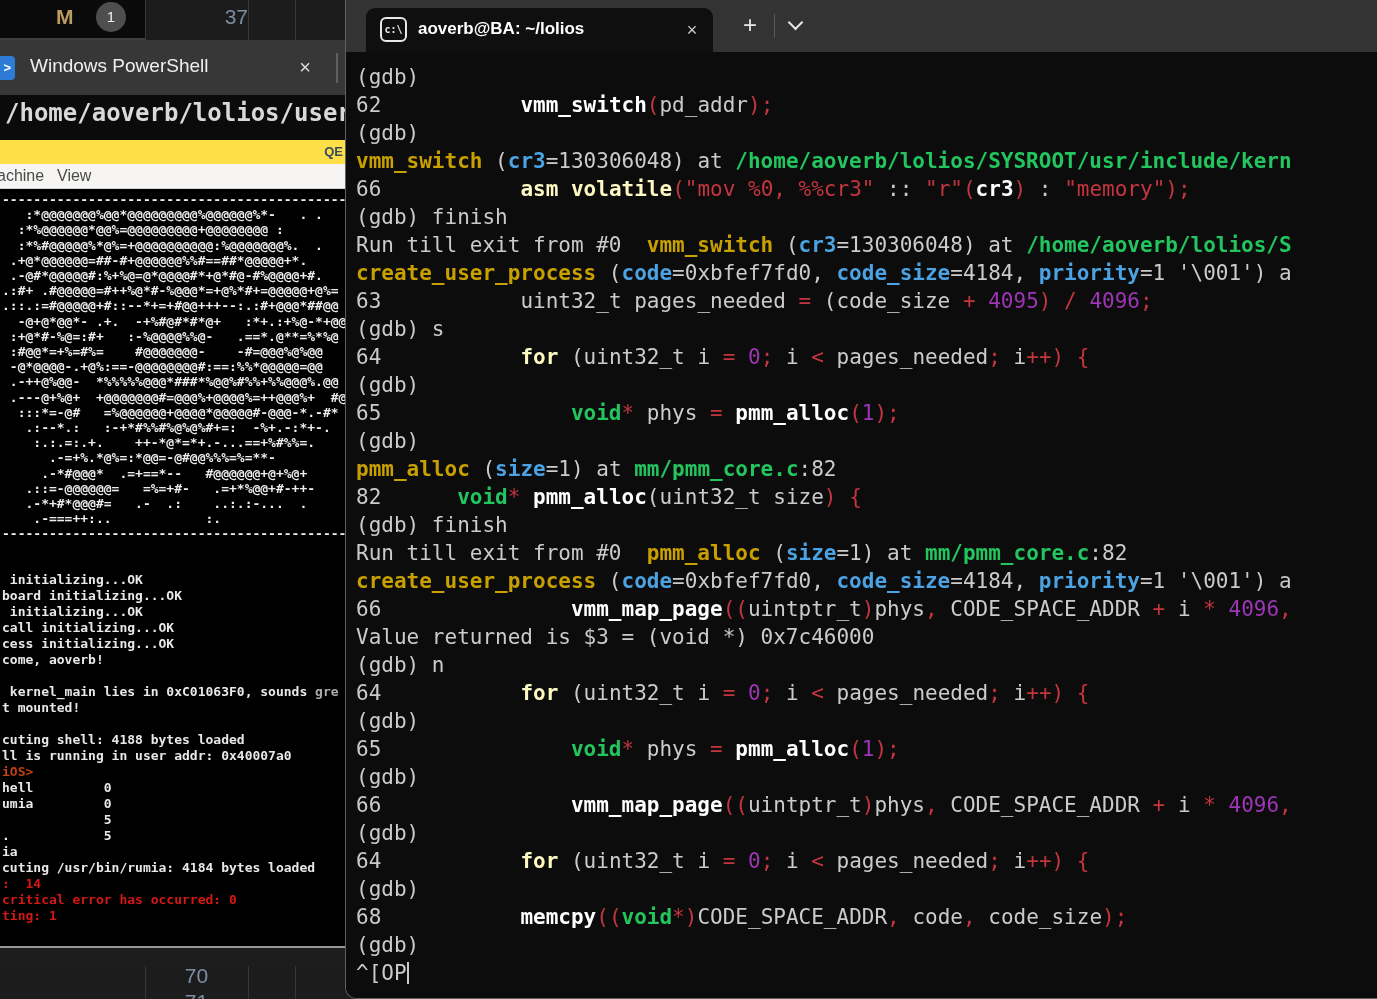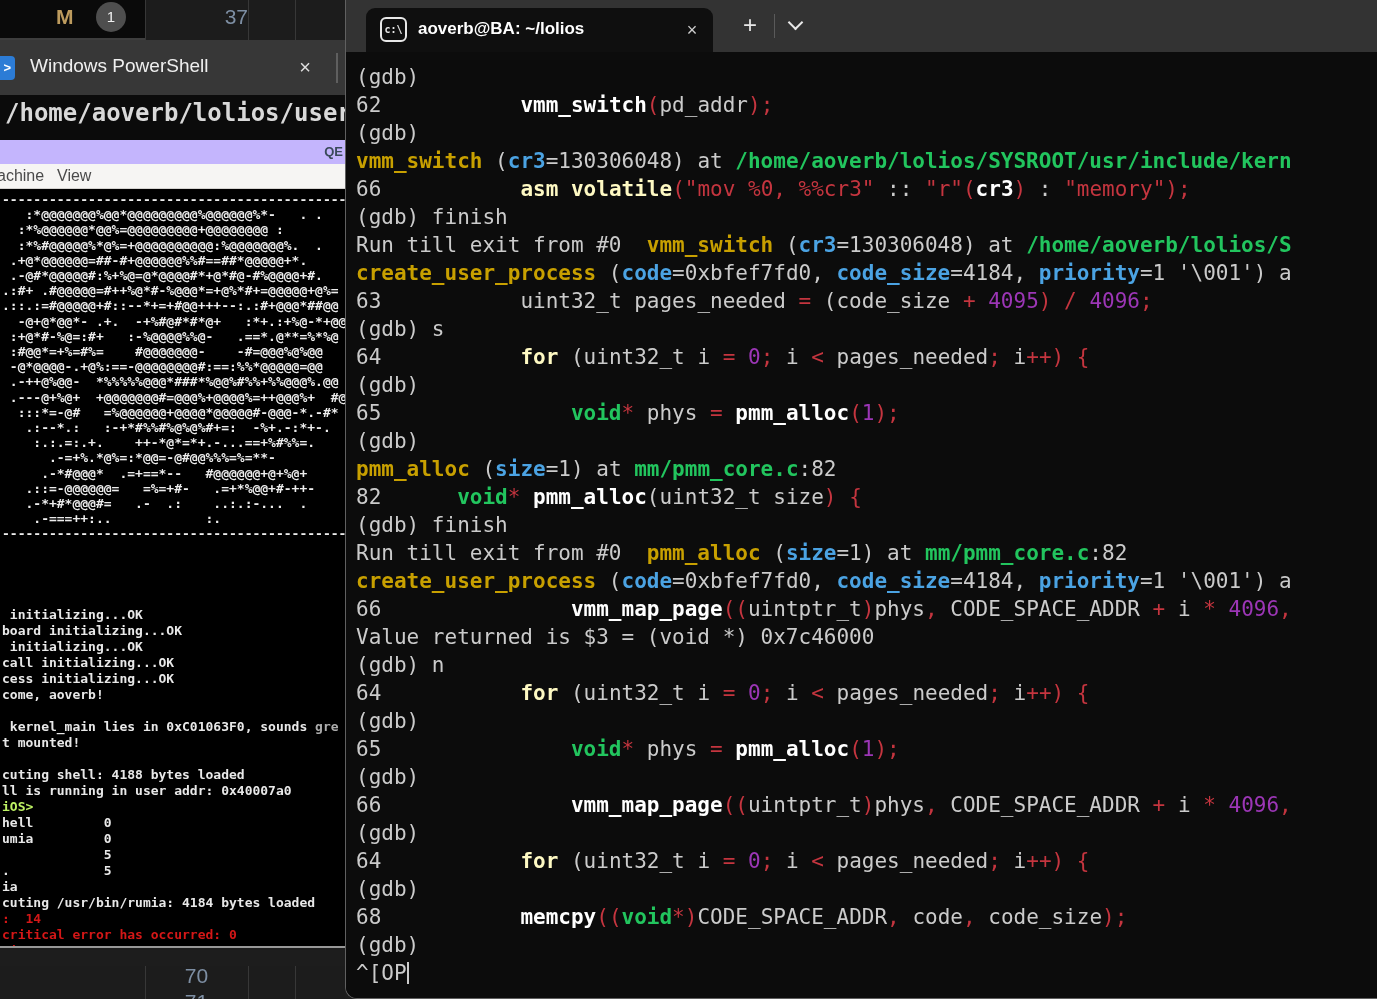--- a/index.html
+++ b/index.html
@@ -32,34 +32,34 @@
   .ps-title { position:absolute; left:30px; top:15px; color:#EFEFEF; font-size:19px; }
   .ps-close { position:absolute; left:290px; top:12px; width:30px; height:30px; color:#DEDEDE;
               font-size:20px; text-align:center; line-height:30px; cursor:default; }
   .ps-sep { position:absolute; left:336px; top:13px; width:2px; height:30px; background:#5F5F5F; }
   .ps-content { position:absolute; left:0; top:55px; width:345px; height:853px; background:#0B0B0B; overflow:hidden; }
   .big-path { position:absolute; left:5px; top:4px; color:#D9D9D9; white-space:pre;
               font-family:"DejaVu Sans Mono", monospace; font-size:24px; font-weight:bold; }
 
   
   .qemu { position:absolute; left:0; top:45px; width:345px; height:808px; background:#000; }
-  .q-title { position:absolute; left:0; top:0; width:345px; height:40px; background:#c4b5fd;
+  .q-title { position:absolute; left:0; top:0; width:345px; height:40px; background:#fde047;
              border-bottom:1px solid #E2E0DD; }
   .q-title-text { position:absolute; right:2px; top:4px; color:#3A4A5A; font-size:13px; font-weight:bold; }
   .q-menu { position:absolute; left:0; top:24px; width:375px; height:25px; background:#F6F5F3;
             border-bottom:1px solid #D5D3D0; }
   .q-menu-item { color:#4A4A4A; font-size:16px; position:absolute; top:3px; }
   .q-menu-machine { left:-3px; }
   .q-menu-view { left:57px; }
   .q-display { position:absolute; left:0; top:49px; width:345px; height:759px; background:#000; overflow:hidden; }
   .q-art { position:absolute; left:2px; top:3px; color:#EDEDED; white-space:pre;
            font-family:"DejaVu Sans Mono", monospace; font-size:13px; line-height:15.2px; font-weight:bold; }
   .q-boot { position:absolute; left:2px; top:383px; white-space:pre;
-            font-family:"DejaVu Sans Mono", monospace; font-size:13px; line-height:16px; font-weight:bold;margin-top:35px; }
-  .q-w { color:#E8E8E8; } .q-gray { color:#ACACAC; } .q-orange { color:#bef264; } .q-red { color:#D41717; }
+            font-family:"DejaVu Sans Mono", monospace; font-size:13px; line-height:16px; font-weight:bold; }
+  .q-w { color:#E8E8E8; } .q-gray { color:#ACACAC; } .q-orange { color:#c2410c; } .q-red { color:#D41717; }
 
   
   .term-window { position:absolute; left:345px; top:0; width:1032px; height:999px; background:#0C0C0C;
                  border-left:1px solid #606060; border-bottom:1px solid #606060;
                  border-radius:0 0 0 12px; overflow:hidden; }
   .term-tabbar { position:absolute; left:0; top:0; width:1032px; height:52px; background:#333333; }
   .term-tab { position:absolute; left:20px; top:8px; width:347px; height:44px; background:#0F0F0F;
               border-radius:9px 9px 0 0; }
   .term-tab-icon { position:absolute; left:14px; top:9px; width:27px; height:25px;
                    border:2px solid #E8E8E8; border-radius:6px; color:#E8E8E8;

